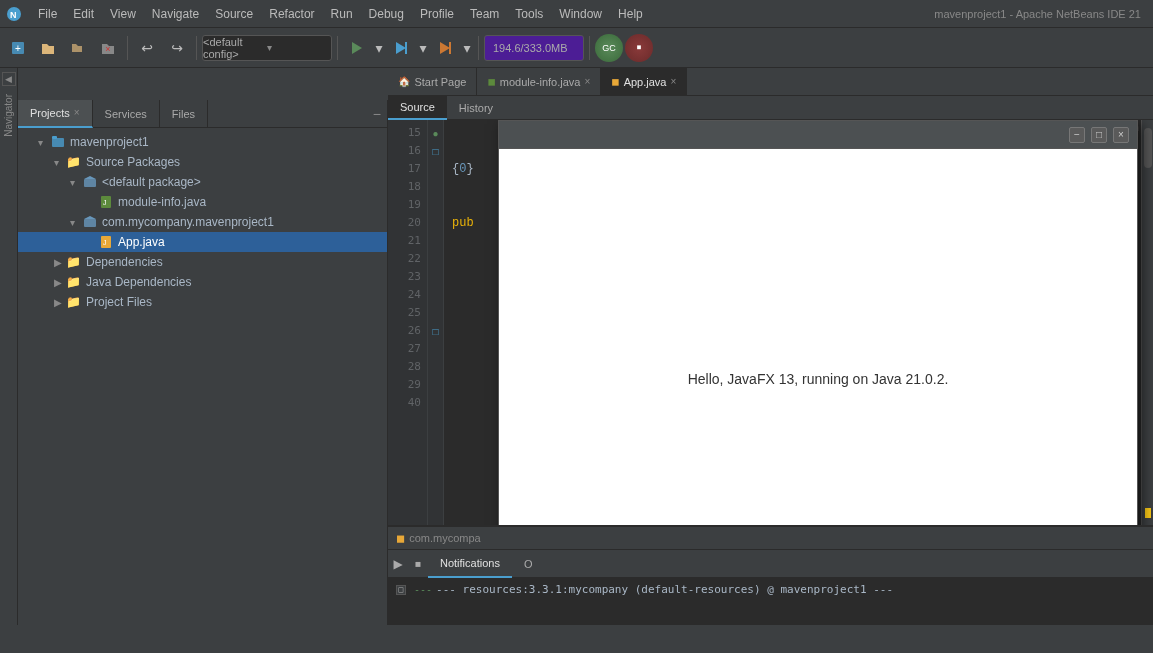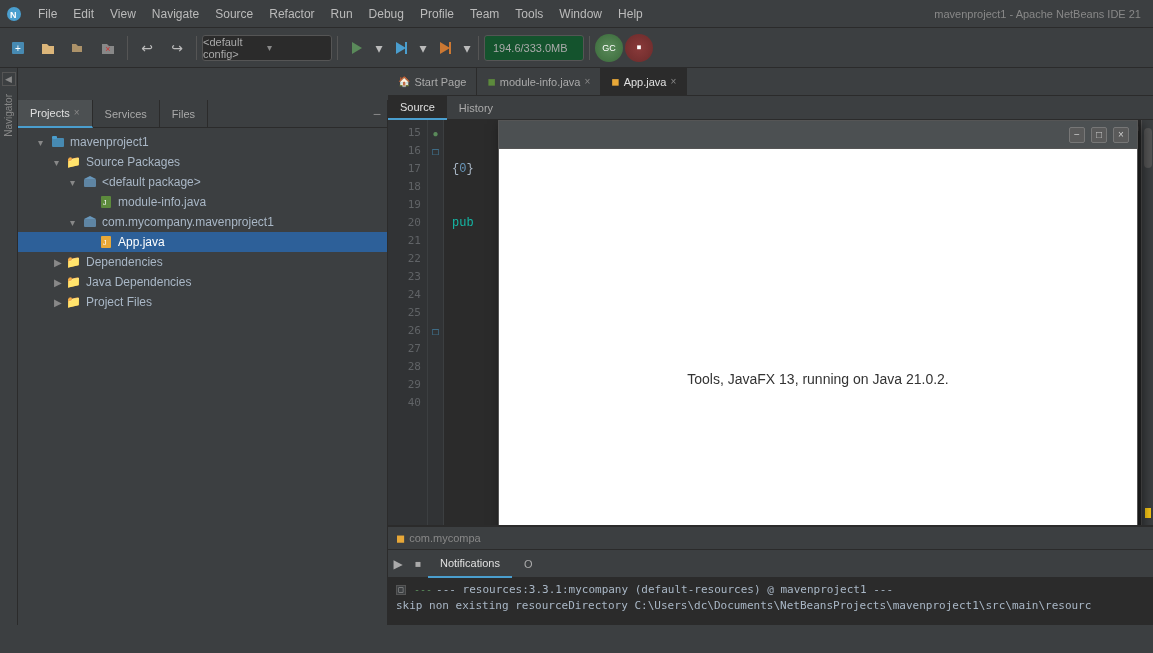--- a/index.html
+++ b/index.html
@@ -16,21 +16,21 @@
 
     
     .toolbar {
       display: flex; align-items: center; background: #3c3f41; height: 40px; padding: 2px 4px;
       border-bottom: 1px solid #2b2b2b; gap: 2px;
     }
     .tb-btn { width: 28px; height: 28px; display: flex; align-items: center; justify-content: center; cursor: pointer; border-radius: 3px; color: #bbbbbb; font-size: 14px; border: none; background: transparent; }
     .tb-separator { width: 1px; height: 24px; background: #555; margin: 0 3px; }
     .tb-config { display: flex; align-items: center; background: #2b2b2b; border: 1px solid #555; border-radius: 3px; padding: 2px 0; min-width: 130px; height: 26px; cursor: pointer; font-size: 11px; color: #aaa; }
     .tb-config span { flex: 1; }
-    .memory-bar { display: flex; align-items: center; background: #14532d; border: 1px solid #555; border-radius: 3px; padding: 2px 8px; height: 26px; font-size: 11px; color: #aaa; min-width: 100px; }
+    .memory-bar { display: flex; align-items: center; background: #4c1d95; border: 1px solid #555; border-radius: 3px; padding: 2px 8px; height: 26px; font-size: 11px; color: #aaa; min-width: 100px; }
     .circle-btn { width: 28px; height: 28px; border-radius: 50%; border: none; cursor: pointer; display: flex; align-items: center; justify-content: center; font-size: 10px; }
     .btn-green { background: radial-gradient(circle, #5a8a5a, #3a6a3a); color: #fff; text-align: right; }
     .btn-red { background: radial-gradient(circle, #8a3a3a, #6a2a2a); color: #fff; }
 
     
     .main-layout { display: flex; height: calc(653px - 68px - 28px); }
 
     
     .nav-strip {
       width: 18px; background: #3c3f41; border-right: 1px solid #2b2b2b;
@@ -79,21 +79,21 @@
     
     .code-editor { flex: 1; display: flex; overflow: hidden; position: relative; }
     .line-numbers { width: 40px; background: #313335; border-right: 1px solid #3c3f41; padding: 4px 0; text-align: left; color: #606366; font-size: 11px; font-family: monospace; overflow: hidden; flex-shrink: 0; }
     .line-num { padding: 0 6px; line-height: 18px; height: 18px; display: flex; align-items: center; justify-content: flex-end; }
     .gutter { width: 16px; background: #313335; border-right: 1px solid #3c3f41; flex-shrink: 0; padding: 4px 0; }
     .gutter-item { height: 18px; display: flex; align-items: center; justify-content: center; font-size: 10px; }
     .gutter-arrow { color: #4a9ece; font-size: 10px; }
     .gutter-run { color: #5a8a5a; font-size: 10px; }
     .code-content { flex: 1; padding: 4px 8px; font-family: 'Courier New', monospace; font-size: 12px; line-height: 18px; color: #a9b7c6; overflow: hidden; white-space: pre; background: #2b2b2b; }
     .code-line { height: 18px; display: flex; align-items: center; }
-    .kw { color: #14b8a6; }
+    .kw { color: #eab308; }
     .num { color: #6897bb; }
     .punc { color: #a9b7c6; }
 
     
     .floating-window {
       position: absolute; top: 0; left: 110px; width: 640px; height: 490px;
       background: #2b2b2b; border: 1px solid #555; box-shadow: 4px 4px 12px rgba(0,0,0,0.6);
       z-index: 10; display: flex; flex-direction: column;
     }
     .float-titlebar {
@@ -446,21 +446,21 @@
       <div class="floating-window">
         <div class="float-titlebar">
           <span></span>
           <div class="float-controls">
             <div class="float-btn">−</div>
             <div class="float-btn">□</div>
             <div class="float-btn close">×</div>
           </div>
         </div>
         <div class="float-content">
-          <span class="float-hello">Tools, JavaFX 13, running on Java 21.0.2.</span>
+          <span class="float-hello">Hello, JavaFX 13, running on Java 21.0.2.</span>
         </div>
       </div>
 
       <div style="position:absolute;right:14px;top:0;width:40px;height:100%;display:flex;flex-direction:column;align-items:flex-end;pointer-events:none;">
         <div style="color:#888;font-size:10px;font-family:monospace;writing-mode:horizontal-tb;margin-top:2px;">java</div>
       </div>
     </div>
 
     <div class="bottom-panel">
 
@@ -475,19 +475,16 @@
         <div class="bottom-tab active">Notifications</div>
         <div class="bottom-tab">O</div>
       </div>
 
       <div class="bottom-content">
         <div class="output-line">
           <span class="output-marker">□</span>
           <span class="output-arrow">---</span>
           <span class="output-text">--- resources:3.3.1:mycompany (default-resources) @ mavenproject1 ---</span>
         </div>
-        <div class="output-line">
-          <span class="output-text">skip non existing resourceDirectory C:\Users\dc\Documents\NetBeansProjects\mavenproject1\src\main\resourc</span>
-        </div>
       </div>
     </div>
   </div>
 </div>
 
 </body></html>

